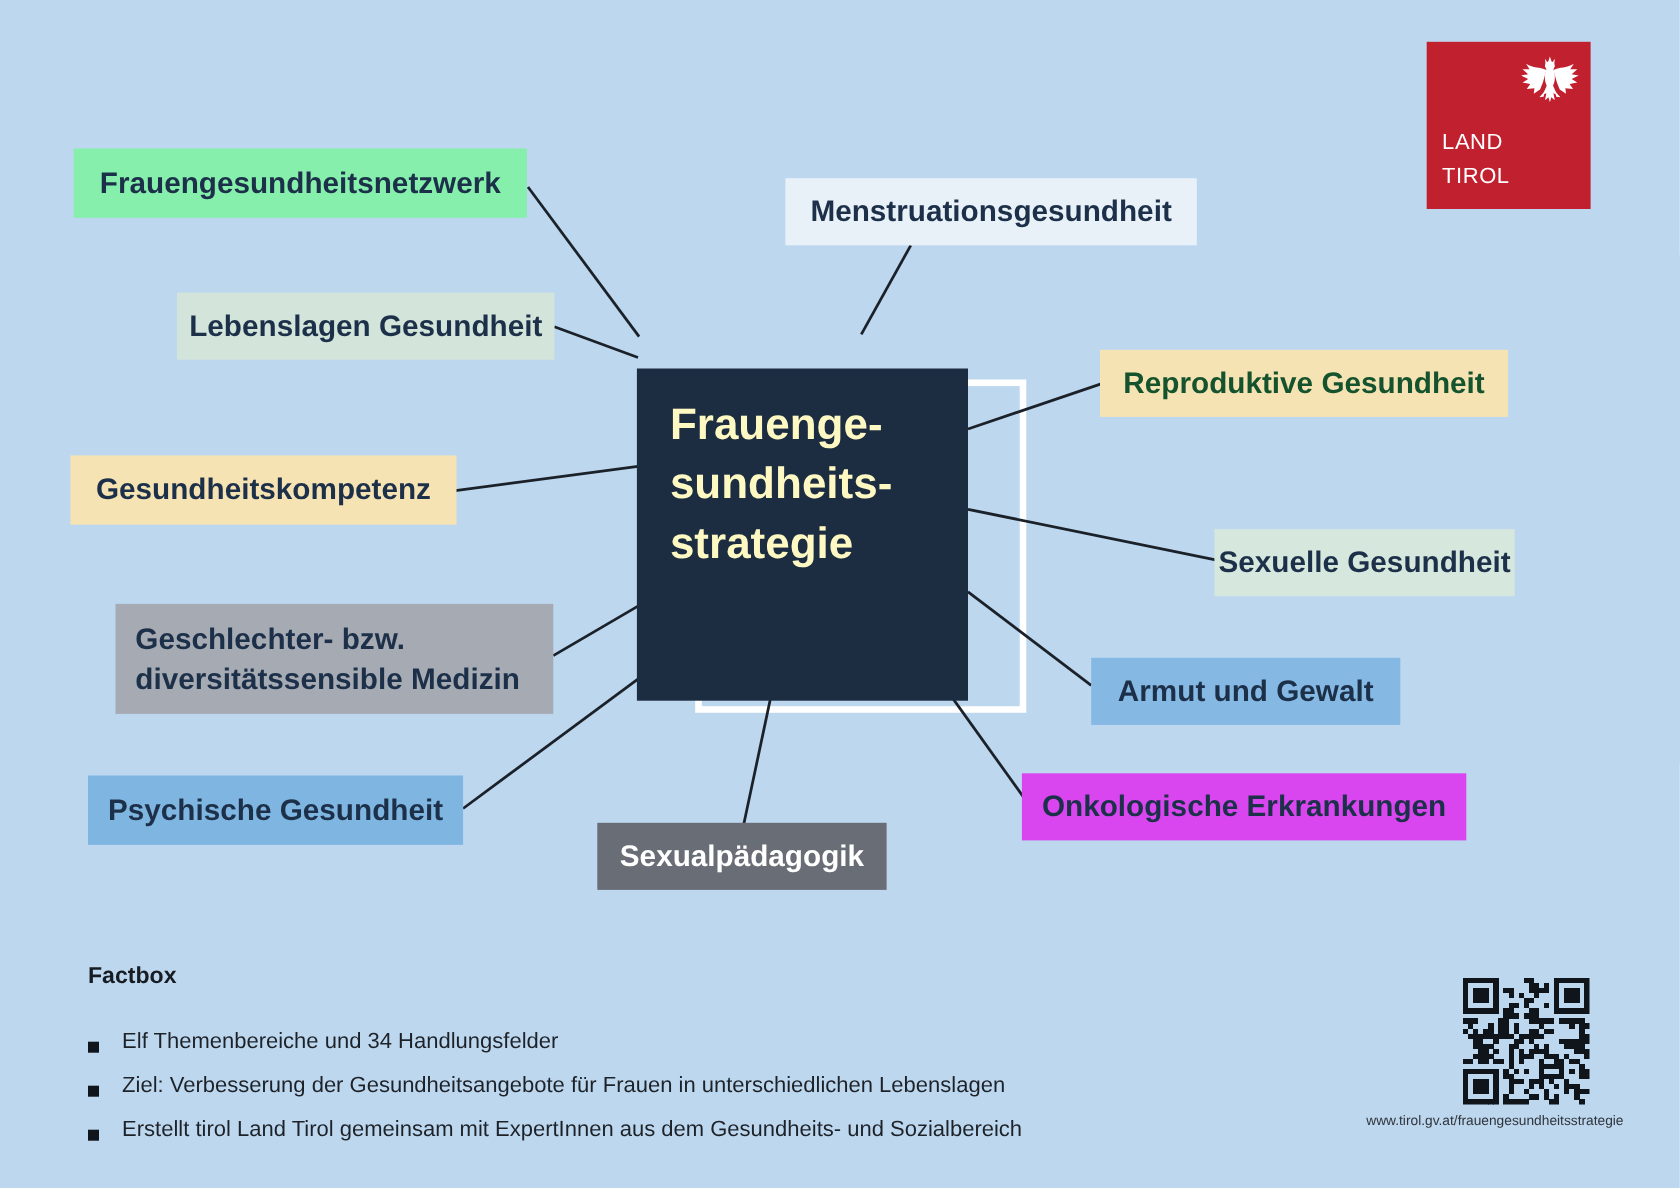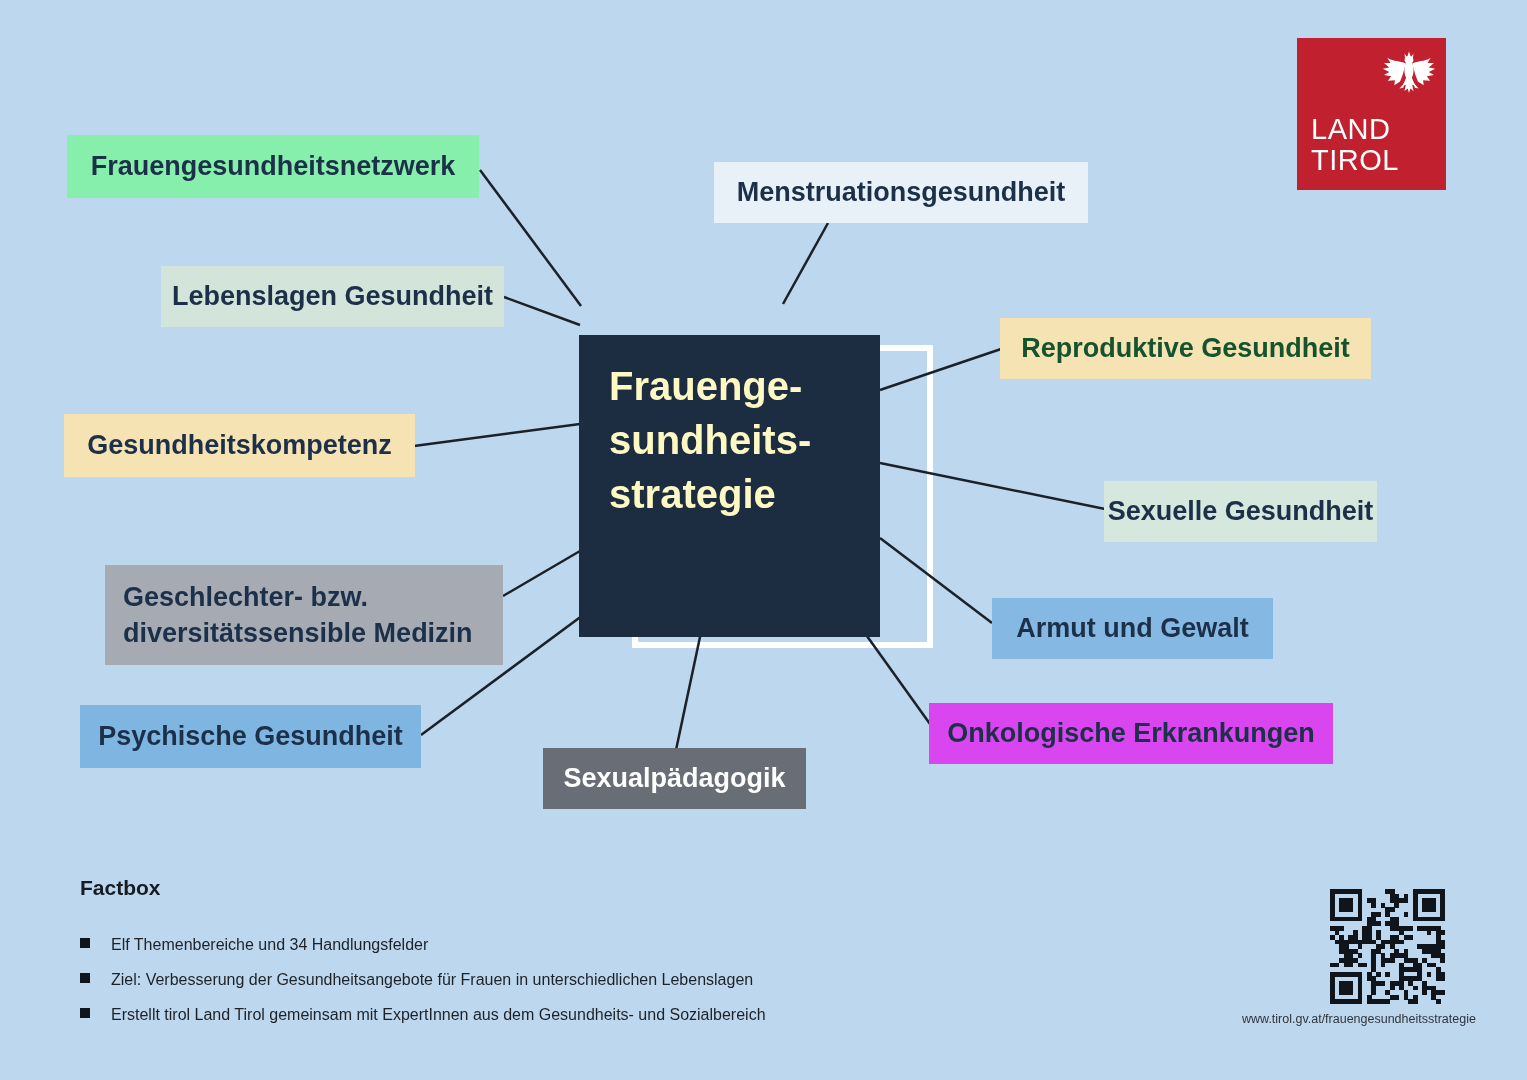--- a/index.html
+++ b/index.html
@@ -6,41 +6,41 @@
   body{font-family:"Liberation Sans","DejaVu Sans",sans-serif;}
   #poster{position:relative;width:1527px;height:1080px;overflow:hidden;background:#bdd7ef;}
   #wires{position:absolute;left:0;top:0;z-index:1;}
   .node{position:absolute;z-index:2;display:flex;align-items:center;justify-content:center;
         font-weight:bold;font-size:27px;color:#1d3049;text-align:center;line-height:1.3;}
   .node.left-align{justify-content:flex-start;text-align:left;padding-left:18px;box-sizing:border-box;}
   
   .n1{left:67px;top:135px;width:412px;height:63px;}
   .n2{left:161px;top:266px;width:343px;height:61px;}
   .n3{left:64px;top:414px;width:351px;height:63px;}
-  .n4{left:105px;top:549px;width:398px;height:100px;line-height:36px;margin-top:16px;}
+  .n4{left:105px;top:549px;width:398px;height:100px;line-height:36px;}
   .n5{left:80px;top:705px;width:341px;height:63px;}
   .n6{left:543px;top:748px;width:263px;height:61px;}
   .n7{left:690px;top:162px;width:374px;height:61px;margin-left:24px;}
   .n8{left:1000px;top:318px;width:371px;height:61px;}
   .n9{left:1104px;top:481px;width:273px;height:61px;}
   .n10{left:992px;top:598px;width:281px;height:61px;}
   .n11{left:929px;top:703px;width:404px;height:61px;}
   
   #center-node{position:absolute;left:579px;top:303px;width:301px;height:302px;z-index:3;
       box-sizing:border-box;padding:24px 0 0 30px;font-weight:bold;font-size:40px;line-height:54px;}
   
   #logo{position:absolute;left:1297px;top:38px;width:149px;height:152px;z-index:3;}
-  #logo .logo-text{position:absolute;left:14px;bottom:14px;color:#fff;font-size:29px;line-height:31px;
+  #logo .logo-text{position:absolute;left:14px;bottom:14px;color:#fff;font-size:20px;line-height:31px;
       letter-spacing:0.5px;font-weight:400;}
   #logo svg{position:absolute;right:5px;top:9px;}
   
   #factbox{position:absolute;left:80px;top:876px;z-index:2;color:#171c22;}
   #factbox .fb-title{font-weight:bold;font-size:21px;}
   #factbox ul{list-style:none;margin:36px 0 0 0;padding:0;}
-  #factbox li{display:flex;align-items:center;font-size:16px;color:#1d2228;margin-bottom:17px;}
+  #factbox li{display:flex;align-items:flex-end;font-size:20px;color:#1d2228;margin-bottom:17px;}
   .bullet-sq{flex:0 0 auto;width:10px;height:10px;background:#10151b;margin-right:21px;
       position:relative;top:-2px;}
   
   #qr{position:absolute;left:1330px;top:889px;width:115px;height:115px;z-index:2;}
   #footer-url{position:absolute;left:1242px;top:1012px;font-size:12.5px;color:#30353c;z-index:2;}
 </style>
 </head>
 <body>
 
 <div id="poster" style="background: rgb(189, 215, 239);">

